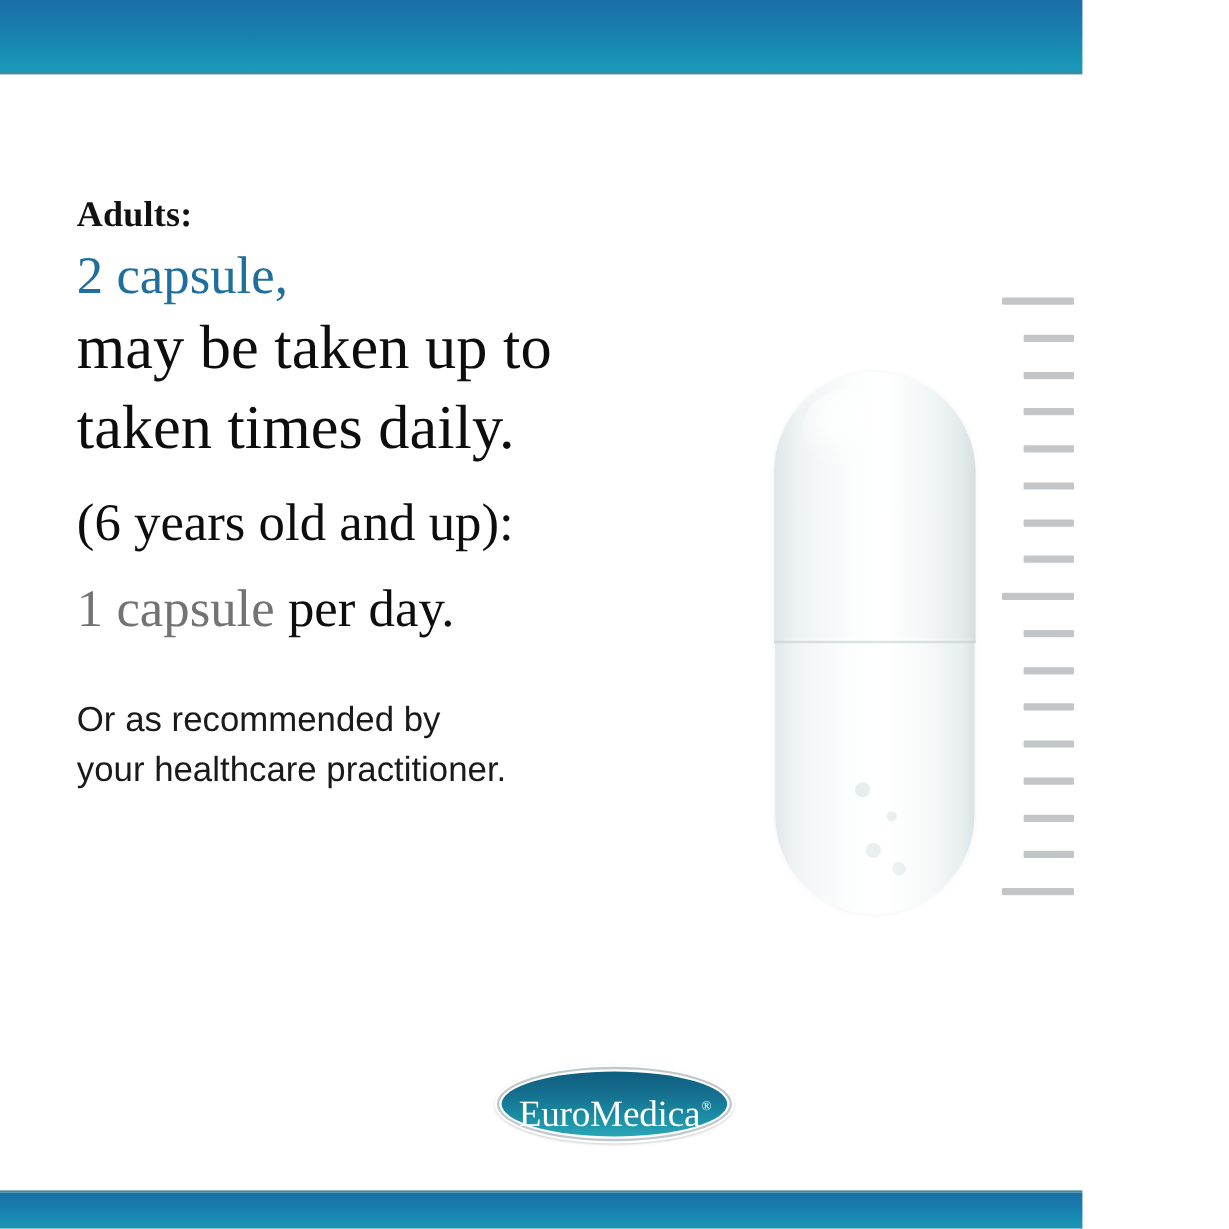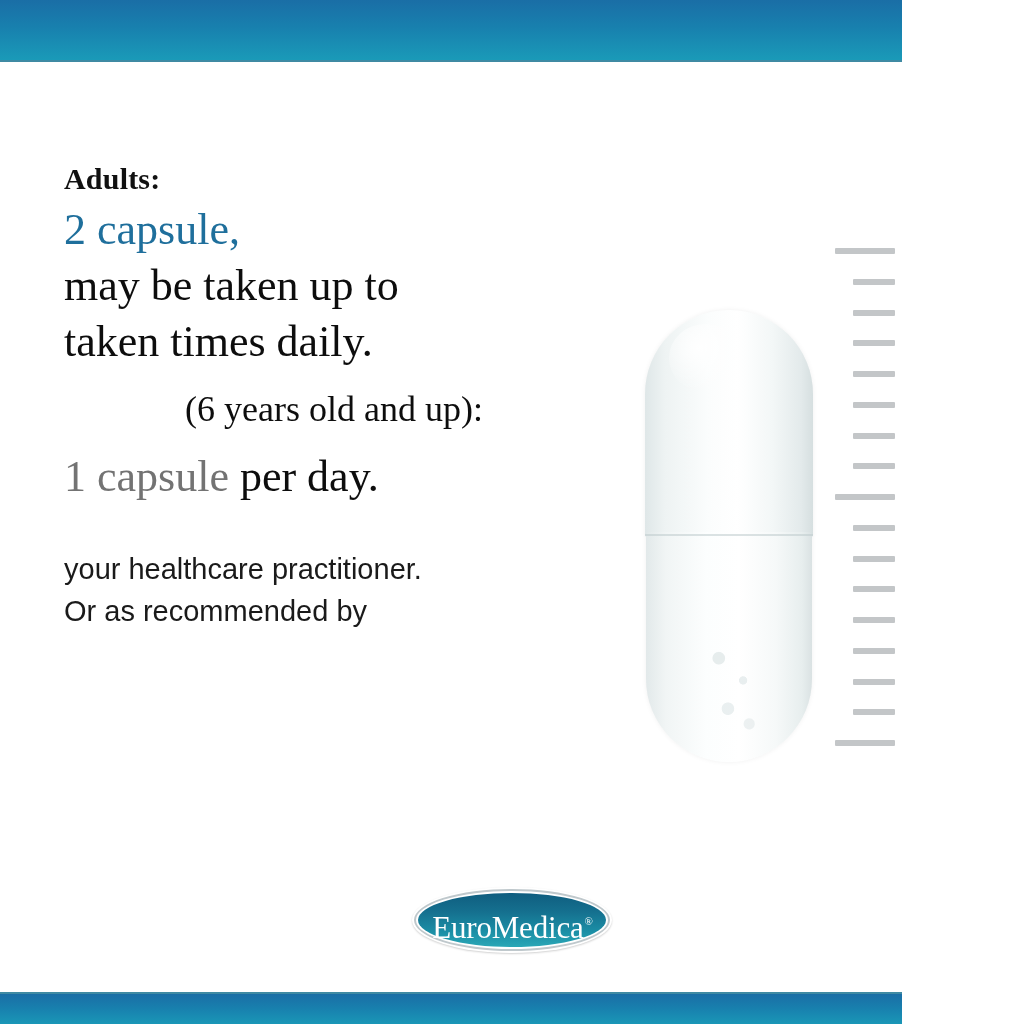--- a/index.html
+++ b/index.html
@@ -56,43 +56,42 @@
     font-family: "Liberation Serif", "DejaVu Serif", serif;
     font-size: 44px;
     color: #1f6f9c;
     line-height: 1.28;
     margin: 4px 0 0 0;
     white-space: nowrap;
   }
   .dose-line-2,
   .dose-line-3 {
     font-family: "Liberation Serif", "DejaVu Serif", serif;
-    font-size: 44px;
+    font-size: 52px;
     color: #0d0d0d;
     line-height: 1.28;
     margin: 0;
     white-space: nowrap;
   }
 
   .head-children {
     font-family: "Liberation Serif", "DejaVu Serif", serif;
     font-weight: bold;
     font-size: 30px;
     color: #111111;
     line-height: 1.25;
     margin: 64px 0 0 0;
   }
   .children-age {
     font-family: "Liberation Serif", "DejaVu Serif", serif;
-    font-size: 36px;
+    font-size: 44px;
     color: #0d0d0d;
     line-height: 1.3;
     margin: 16px 0 16px 0;
     white-space: nowrap;
-    text-align: center;
   }
   .children-dose {
     font-family: "Liberation Serif", "DejaVu Serif", serif;
     font-size: 44px;
     color: #0d0d0d;
     line-height: 1.25;
     margin: 2px 0 0 0;
     white-space: nowrap;
   }
   .children-dose .blue {
@@ -288,22 +287,22 @@
     <p class="dose-line-3">taken times daily.</p>
 
 
     <p class="children-age">(6 years old and up):</p>
 
     <p class="children-dose">
       <span class="blue">1 capsule</span><span> per day.</span>
     </p>
 
     <p class="note">
+      <span>Or as recommended by</span>
       <span>your healthcare practitioner.</span>
-      <span>Or as recommended by</span>
     </p>
   </div>
 
   <div class="capsule-wrap">
     <div class="capsule">
       <div class="cap-top"></div>
       <div class="cap-bot">
         <div class="cap-powder"></div>
       </div>
       <div class="cap-seam"></div>

